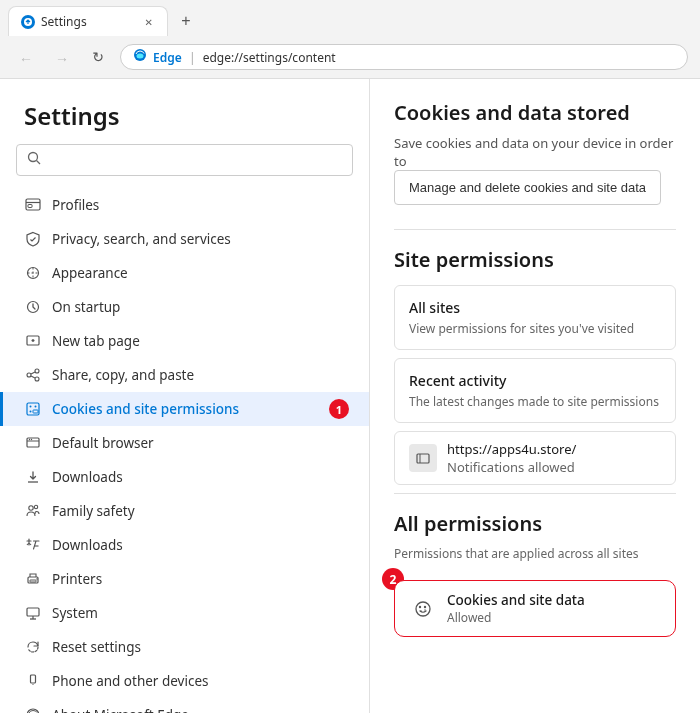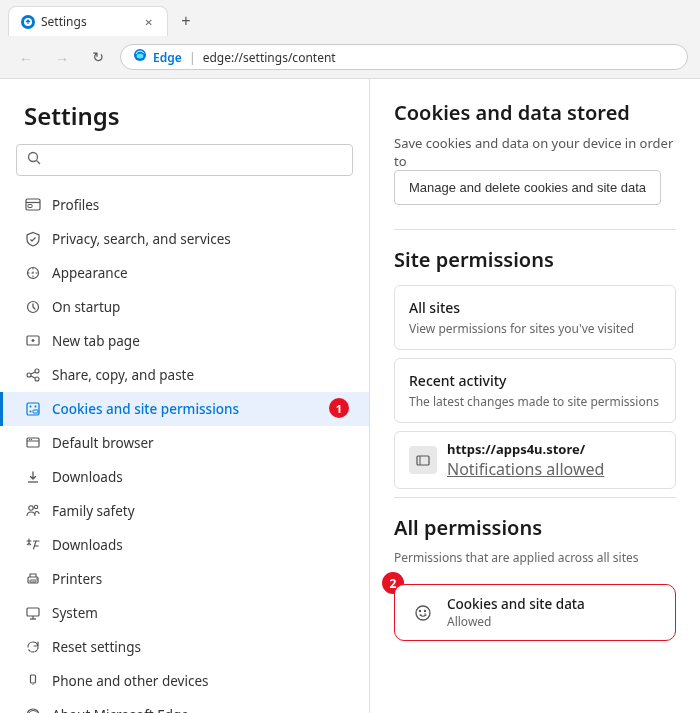--- a/index.html
+++ b/index.html
@@ -26,21 +26,21 @@
     .app-body { display: flex; height: calc(713px - 78px); }
 
     
     .sidebar { width: 370px; min-width: 370px; border-right: 1px solid #e0e0e0; overflow-y: auto; padding-bottom: 20px; background: #fff; }
     .sidebar-title { font-size: 24px; font-weight: 600; color: #1a1a1a; padding: 20px 24px 12px; }
     .search-box { margin: 0 16px 12px; display: flex; align-items: center; border: 1px solid #ccc; border-radius: 4px; padding: 6px 10px; gap: 6px; background: #fff; }
     .search-icon { color: #666; font-size: 13px; }
     .search-input { border: none; outline: none; font-size: 13px; color: #333; flex: 1; background: transparent; }
 
     .nav-list { list-style: none; }
-    .nav-item { display: flex; align-items: flex-end; padding: 8px 24px; gap: 10px; cursor: pointer; color: #333; font-size: 13.5px; position: relative; }
+    .nav-item { display: flex; align-items: center; padding: 8px 24px; gap: 10px; cursor: pointer; color: #333; font-size: 13.5px; position: relative; }
     .nav-item.active { background: #e8f0fe; border-left: 3px solid #0078d4; padding-left: 21px; }
     .nav-item.active .nav-label { color: #0078d4; font-weight: 500; }
     .nav-icon { width: 18px; height: 18px; display: flex; align-items: center; justify-content: center; flex-shrink: 0; color: #555; }
     .nav-icon svg { width: 16px; height: 16px; }
 
     
     .badge { position: absolute; right: 20px; width: 20px; height: 20px; background: #e81123; color: #fff; border-radius: 50%; font-size: 11px; font-weight: 700; display: flex; align-items: center; justify-content: center; }
 
     
     .main-content { flex: 1; overflow-y: auto; padding: 20px 24px; background: #fff; }
@@ -51,22 +51,22 @@
 
     .section-divider { height: 1px; background: #e0e0e0; margin: 8px 0 16px; }
 
     .permission-card { border: 1px solid #e0e0e0; border-radius: 6px; padding: 12px 14px; margin-bottom: 8px; cursor: pointer; background: #fff; }
     .permission-card-title { font-size: 14px; font-weight: 500; color: #1a1a1a; margin-bottom: 3px; }
     .permission-card-desc { font-size: 12px; color: #666; }
 
     .site-item { display: flex; align-items: center; gap: 10px; padding: 8px 14px; border: 1px solid #e0e0e0; border-radius: 6px; margin-bottom: 8px; cursor: pointer; background: #fff; }
     .site-icon { width: 28px; height: 28px; background: #e8e8e8; border-radius: 4px; display: flex; align-items: center; justify-content: center; flex-shrink: 0; }
     .site-icon svg { width: 16px; height: 16px; }
-    .site-url { font-size: 13px; font-weight: 700; color: #1a1a1a; }
-    .site-status { font-size: 16px; color: #666; text-decoration: underline; }
+    .site-url { font-size: 13px; font-weight: 400; color: #1a1a1a; }
+    .site-status { font-size: 13px; color: #666; }
 
     .all-permissions-section { margin-top: 8px; }
     .all-perm-desc { font-size: 12px; color: #666; margin-bottom: 10px; }
 
     .perm-item { display: flex; align-items: center; gap: 10px; padding: 10px 14px; border: 1.5px solid #e81123; border-radius: 10px; margin-bottom: 8px; cursor: pointer; background: #fff; position: relative; }
     .perm-icon { width: 28px; height: 28px; display: flex; align-items: center; justify-content: center; flex-shrink: 0; color: #555; }
     .perm-icon svg { width: 18px; height: 18px; }
     .perm-title { font-size: 13.5px; font-weight: 500; color: #1a1a1a; }
     .perm-status { font-size: 12px; color: #666; }
 

